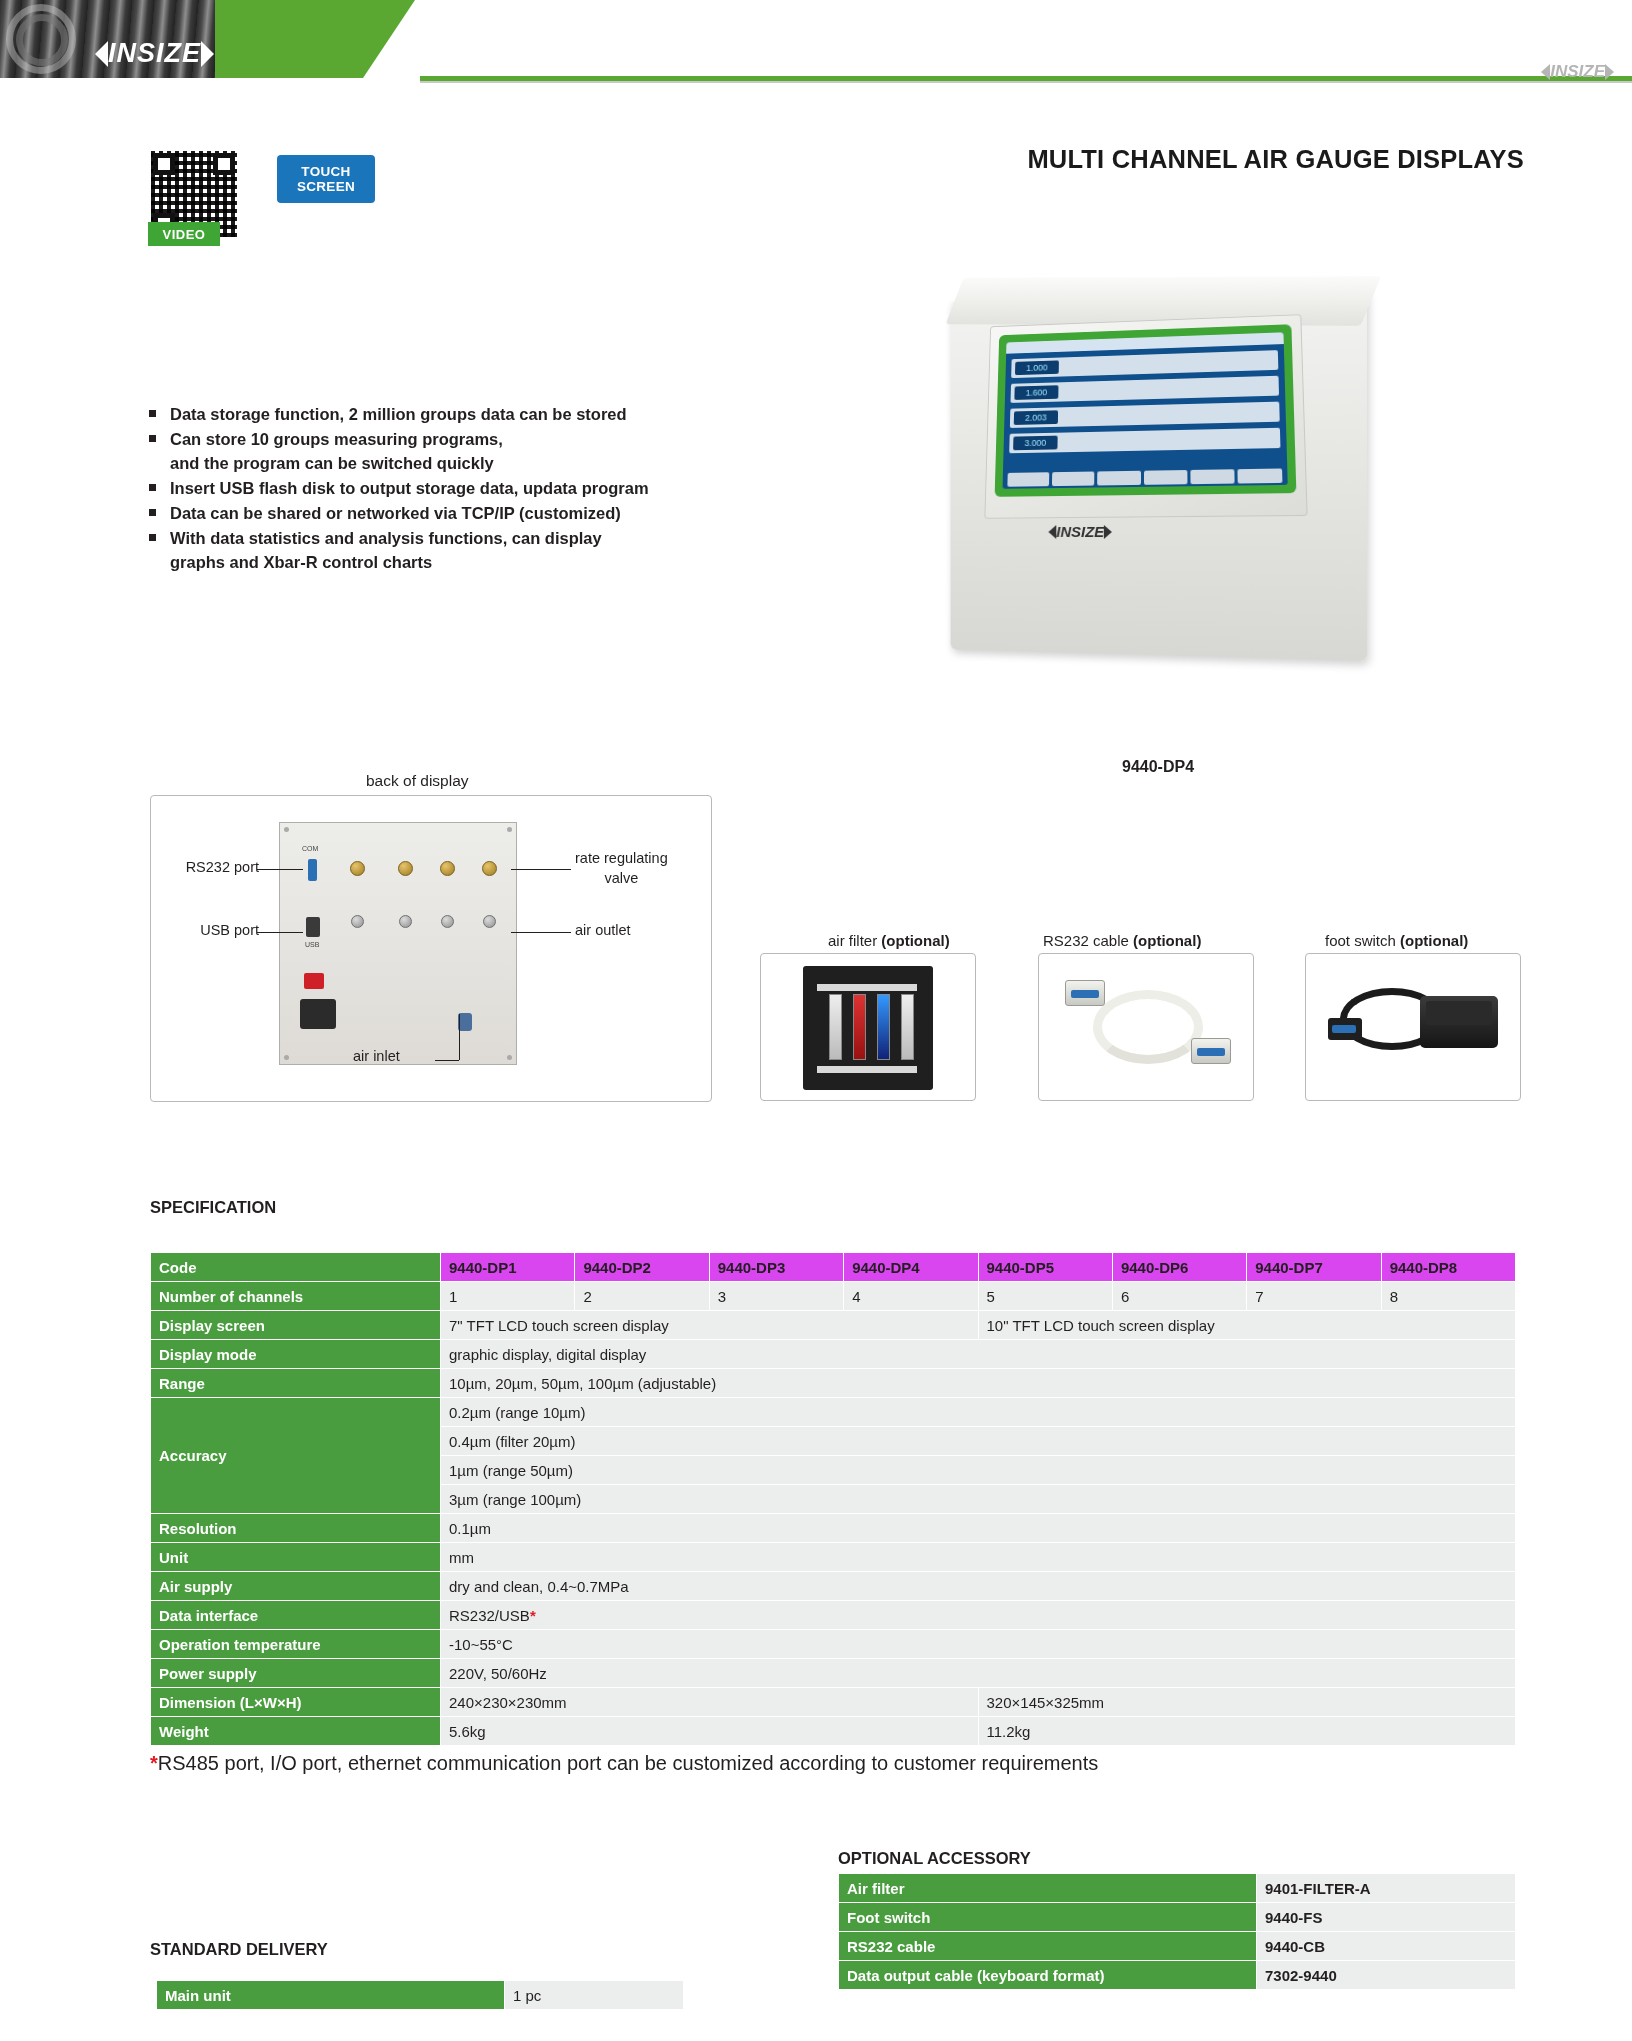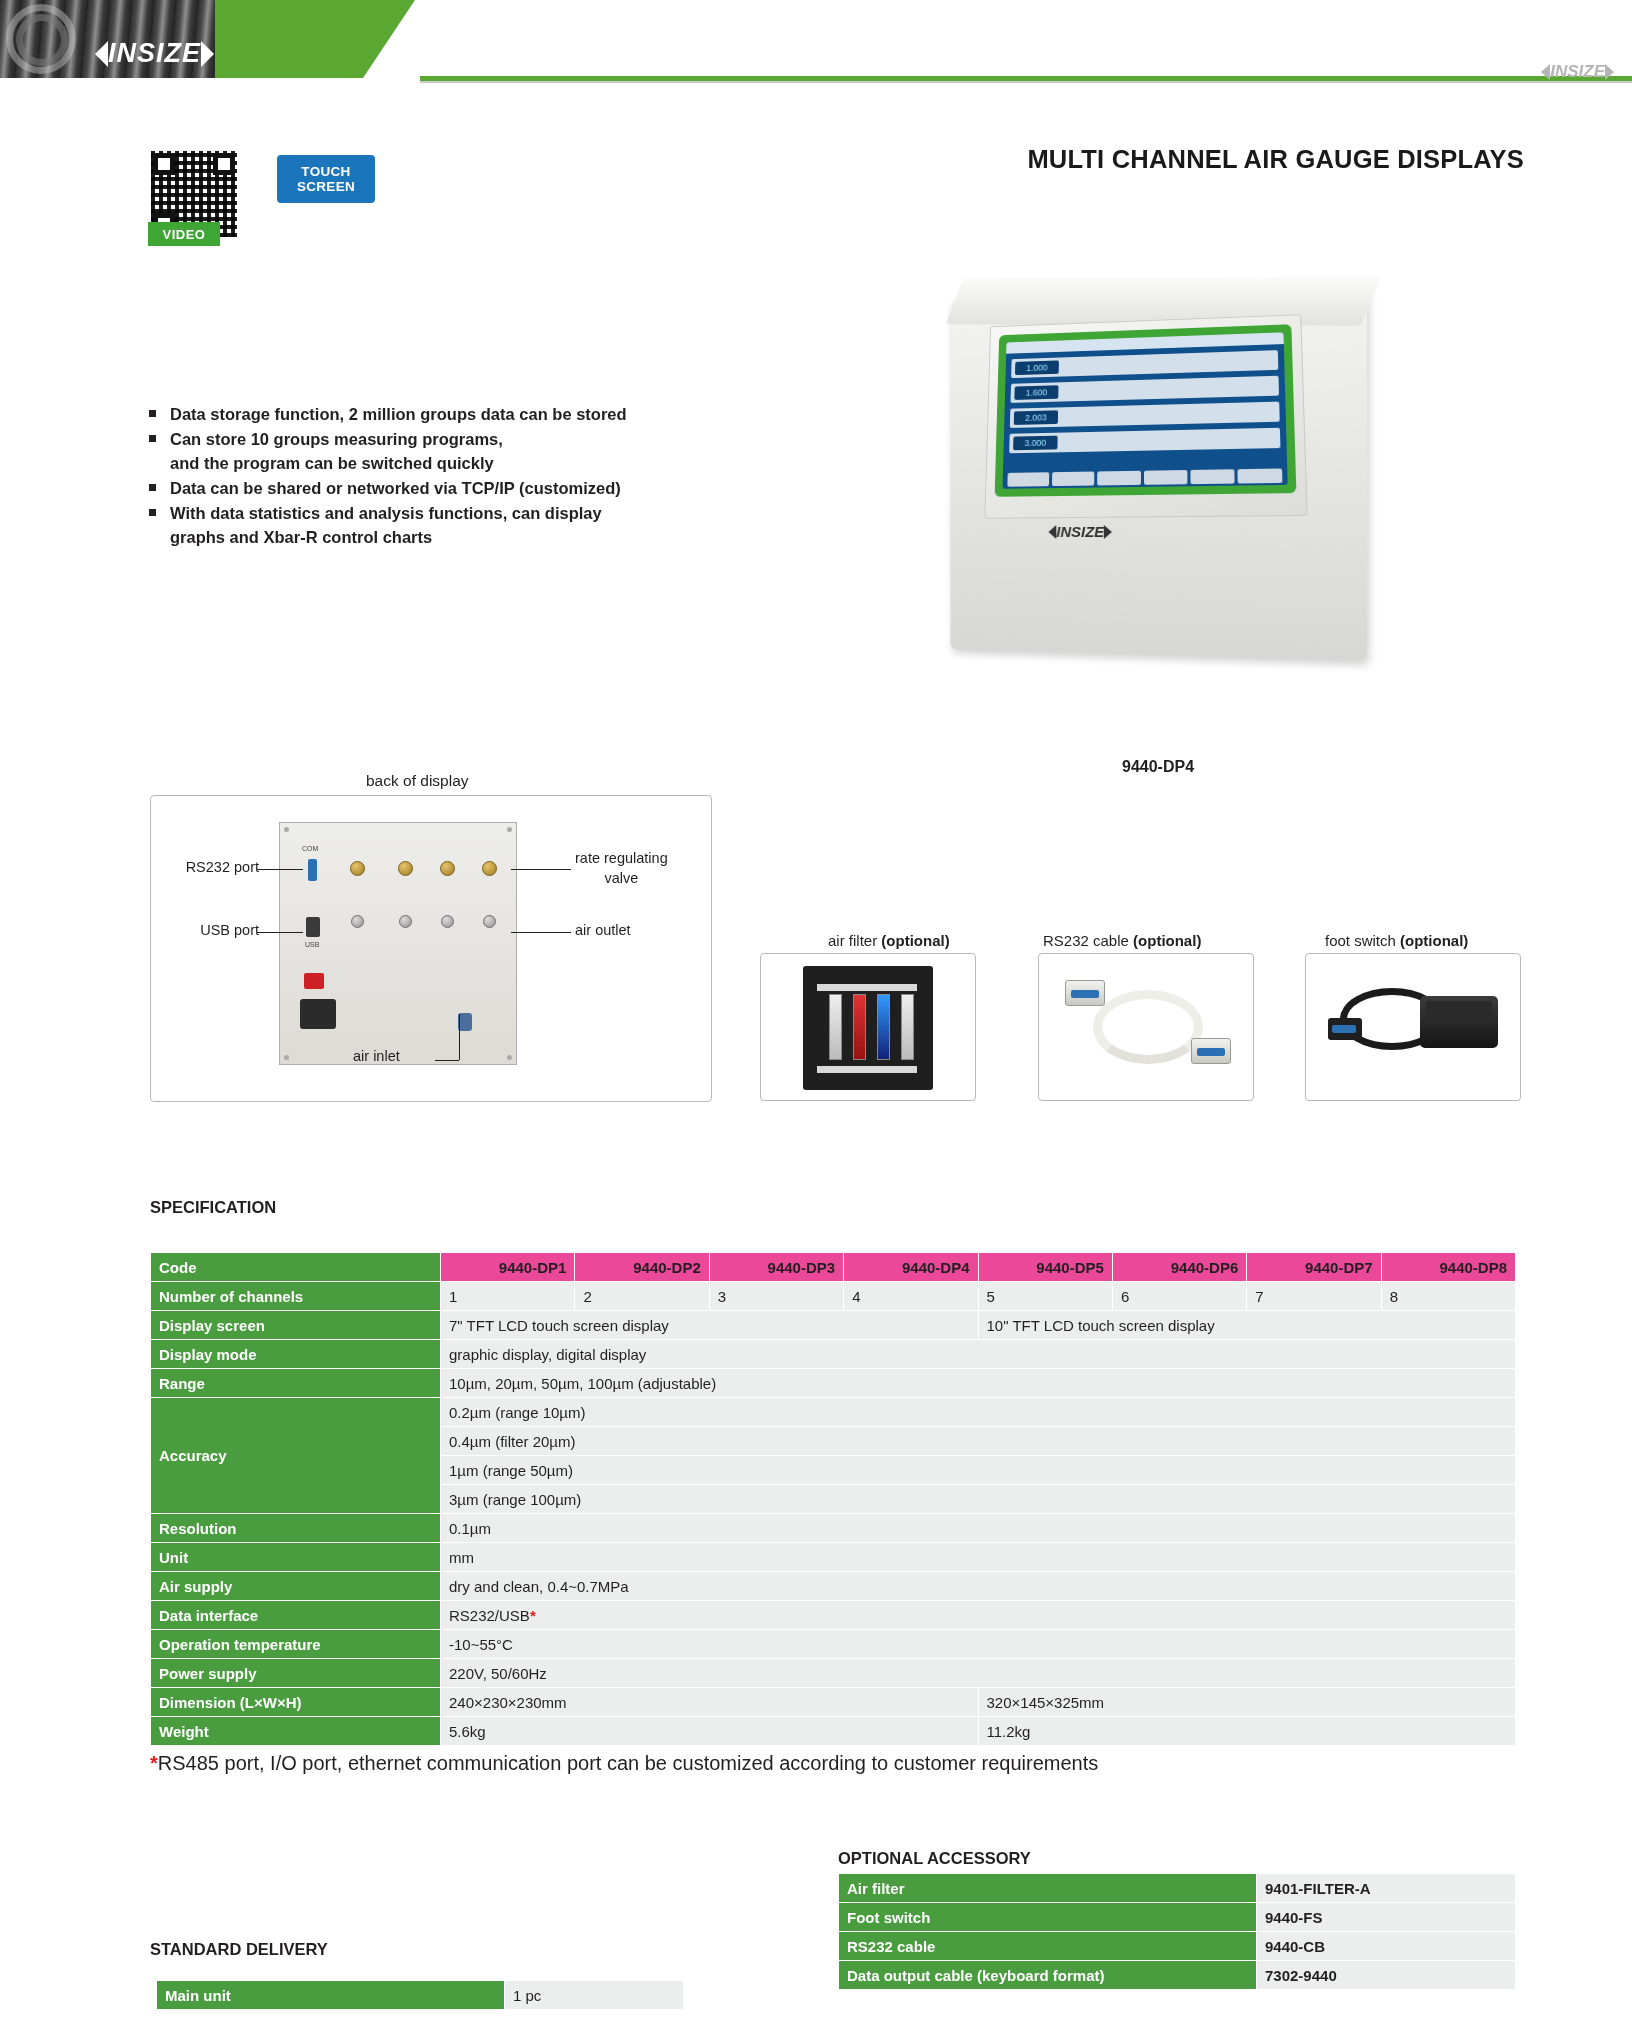--- a/index.html
+++ b/index.html
@@ -235,21 +235,21 @@
   .sec-title { position: absolute; font-size: 16.5px; font-weight: bold; color: #231f20; }
   table { border-collapse: collapse; font-size: 15px; }
   .spec-table { position: absolute; left: 150px; top: 1225px; width: 1366px; margin-top: 27px; }
   .spec-table td, .spec-table th {
     border: 1px solid #ffffff; padding: 3px 8px; height: 29px; vertical-align: middle;
   }
   .spec-table .hdr-green {
     background: #4a9d3f; color: #ffffff; font-weight: bold; width: 290px; text-align: left;
   }
   .spec-table .val { background: #eceeed; color: #231f20; }
-  .spec-table .code-cell { background: #ec4899; font-weight: bold; text-align: right; }
+  .spec-table .code-cell { background: #d946ef; font-weight: bold; }
   .note-star { color: #e01b24; font-weight: bold; }
   .footnote {
     position: absolute; left: 150px; top: 1752px; font-size: 20px; color: #231f20; text-align: center;
   }
 
   .opt-title { position: absolute; left: 838px; top: 1849px; }
   .opt-table { position: absolute; left: 838px; top: 1873px; width: 678px; }
   .opt-table td { border: 1px solid #fff; height: 29px; padding: 3px 8px; font-size: 15px; }
   .opt-table .k { background: #4a9d3f; color: #fff; font-weight: bold; width: 418px; }
   .opt-table .v { background: #eceeed; font-weight: bold; color: #231f20; }
@@ -300,20 +300,21 @@
     <span>SCREEN</span>
   </div>
 
   <div class="main-title">MULTI CHANNEL AIR GAUGE DISPLAYS</div>
 
   <div class="features">
     <ul>
       <li><span style="white-space:pre-line">Data storage function, 2 million groups data can be stored</span></li>
       <li><span style="white-space:pre-line">Can store 10 groups measuring programs,
 and the program can be switched quickly</span></li>
+      <li><span style="white-space:pre-line">Insert USB flash disk to output storage data, updata program</span></li>
       <li><span style="white-space:pre-line">Data can be shared or networked via TCP/IP (customized)</span></li>
       <li><span style="white-space:pre-line">With data statistics and analysis functions, can display
 graphs and Xbar-R control charts</span></li>
     </ul>
   </div>
 
   <div class="product-photo">
     <div class="pp-body"></div>
     <div class="pp-top"></div>
     <div class="pp-face">

